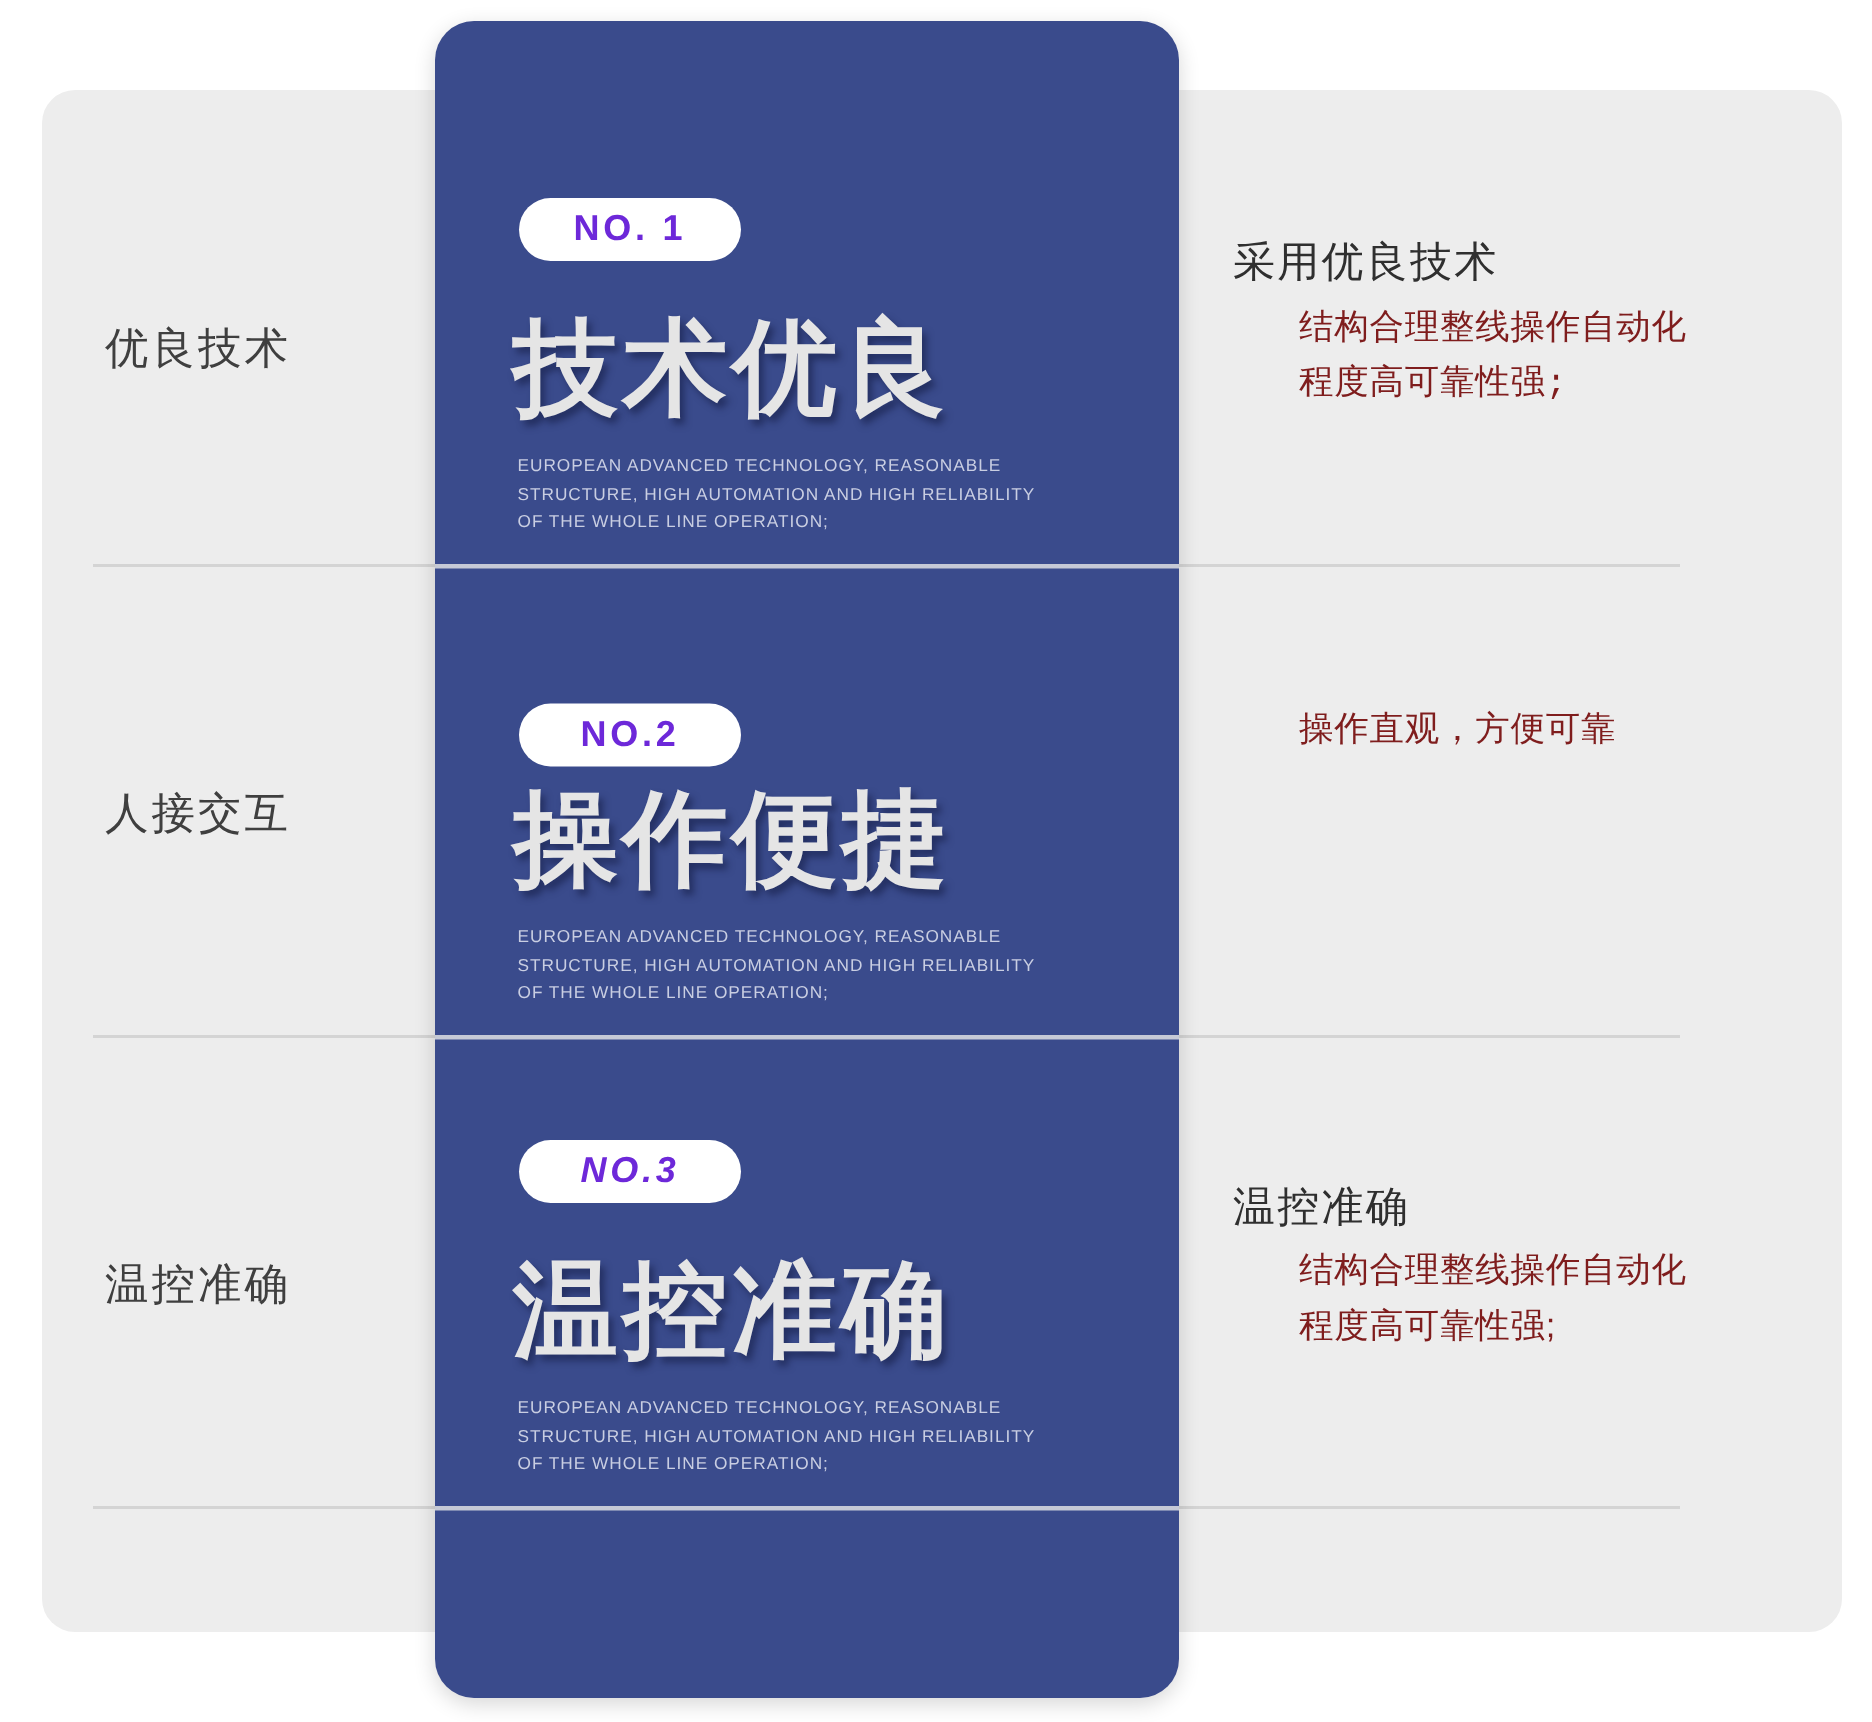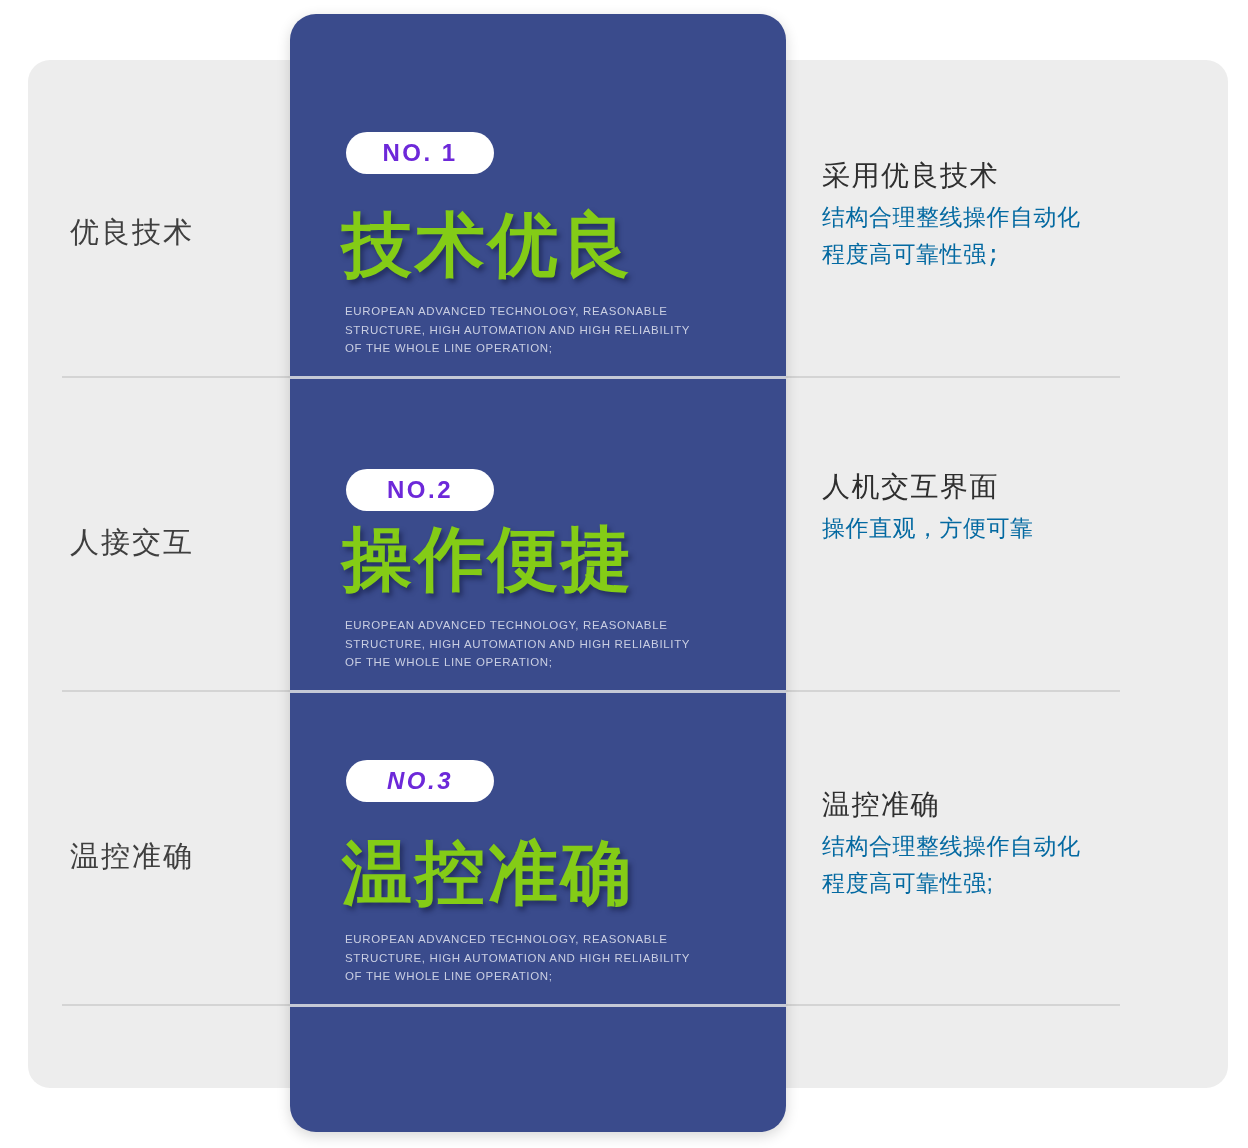--- a/index.html
+++ b/index.html
@@ -65,25 +65,26 @@
   .right-block.r3 { top: 785px; }
   .right-title {
     color: #2f2f2f;
     font-size: 28px;
     letter-spacing: 1.5px;
     line-height: 1.45;
     margin: 0 0 2px 0;
     white-space: nowrap;
   }
   .right-line {
-    color: #0369a1;
+    color: #7f1d1d;
     font-size: 23px;
     letter-spacing: 0.5px;
     line-height: 1.62;
     white-space: nowrap;
+    margin-left: 44px;
   }
 
   
   .blue-card {
     position: absolute;
     left: 290px;
     top: 14px;
     width: 496px;
     height: 1118px;
     background: #3a4b8c;
@@ -128,21 +129,21 @@
     align-items: center;
     justify-content: center;
   }
   .panel.p1 .badge { top: 118px; }
   .panel.p2 .badge { top: 118px; margin-top: 23px; }
   .panel.p3 .badge { top: 118px; font-style: italic; }
 
   .big-title {
     position: absolute;
     left: 52px;
-    color: #84cc16;
+    color: #e5e5e5;
     font-size: 70px;
     font-weight: bold;
     letter-spacing: 3px;
     line-height: 1;
     text-shadow: 3px 4px 5px rgba(18,26,64,0.55);
     white-space: nowrap;
   }
   .panel.p1 .big-title { top: 196px; }
   .panel.p2 .big-title { top: 196px; }
   .panel.p3 .big-title { top: 196px; }
@@ -175,21 +176,20 @@
 <div class="left-label r2">人接交互</div>
 <div class="left-label r3">温控准确</div>
 
 <div class="right-block r1">
   <div class="right-title">采用优良技术</div>
   <div class="right-line">结构合理整线操作自动化</div>
   <div class="right-line">程度高可靠性强;</div>
 </div>
 
 <div class="right-block r2">
-  <div class="right-title">人机交互界面</div>
   <div class="right-line">操作直观，方便可靠</div>
 </div>
 
 <div class="right-block r3">
   <div class="right-title">温控准确</div>
   <div class="right-line">结构合理整线操作自动化</div>
   <div class="right-line">程度高可靠性强;</div>
 </div>
 
 <div class="blue-card">

